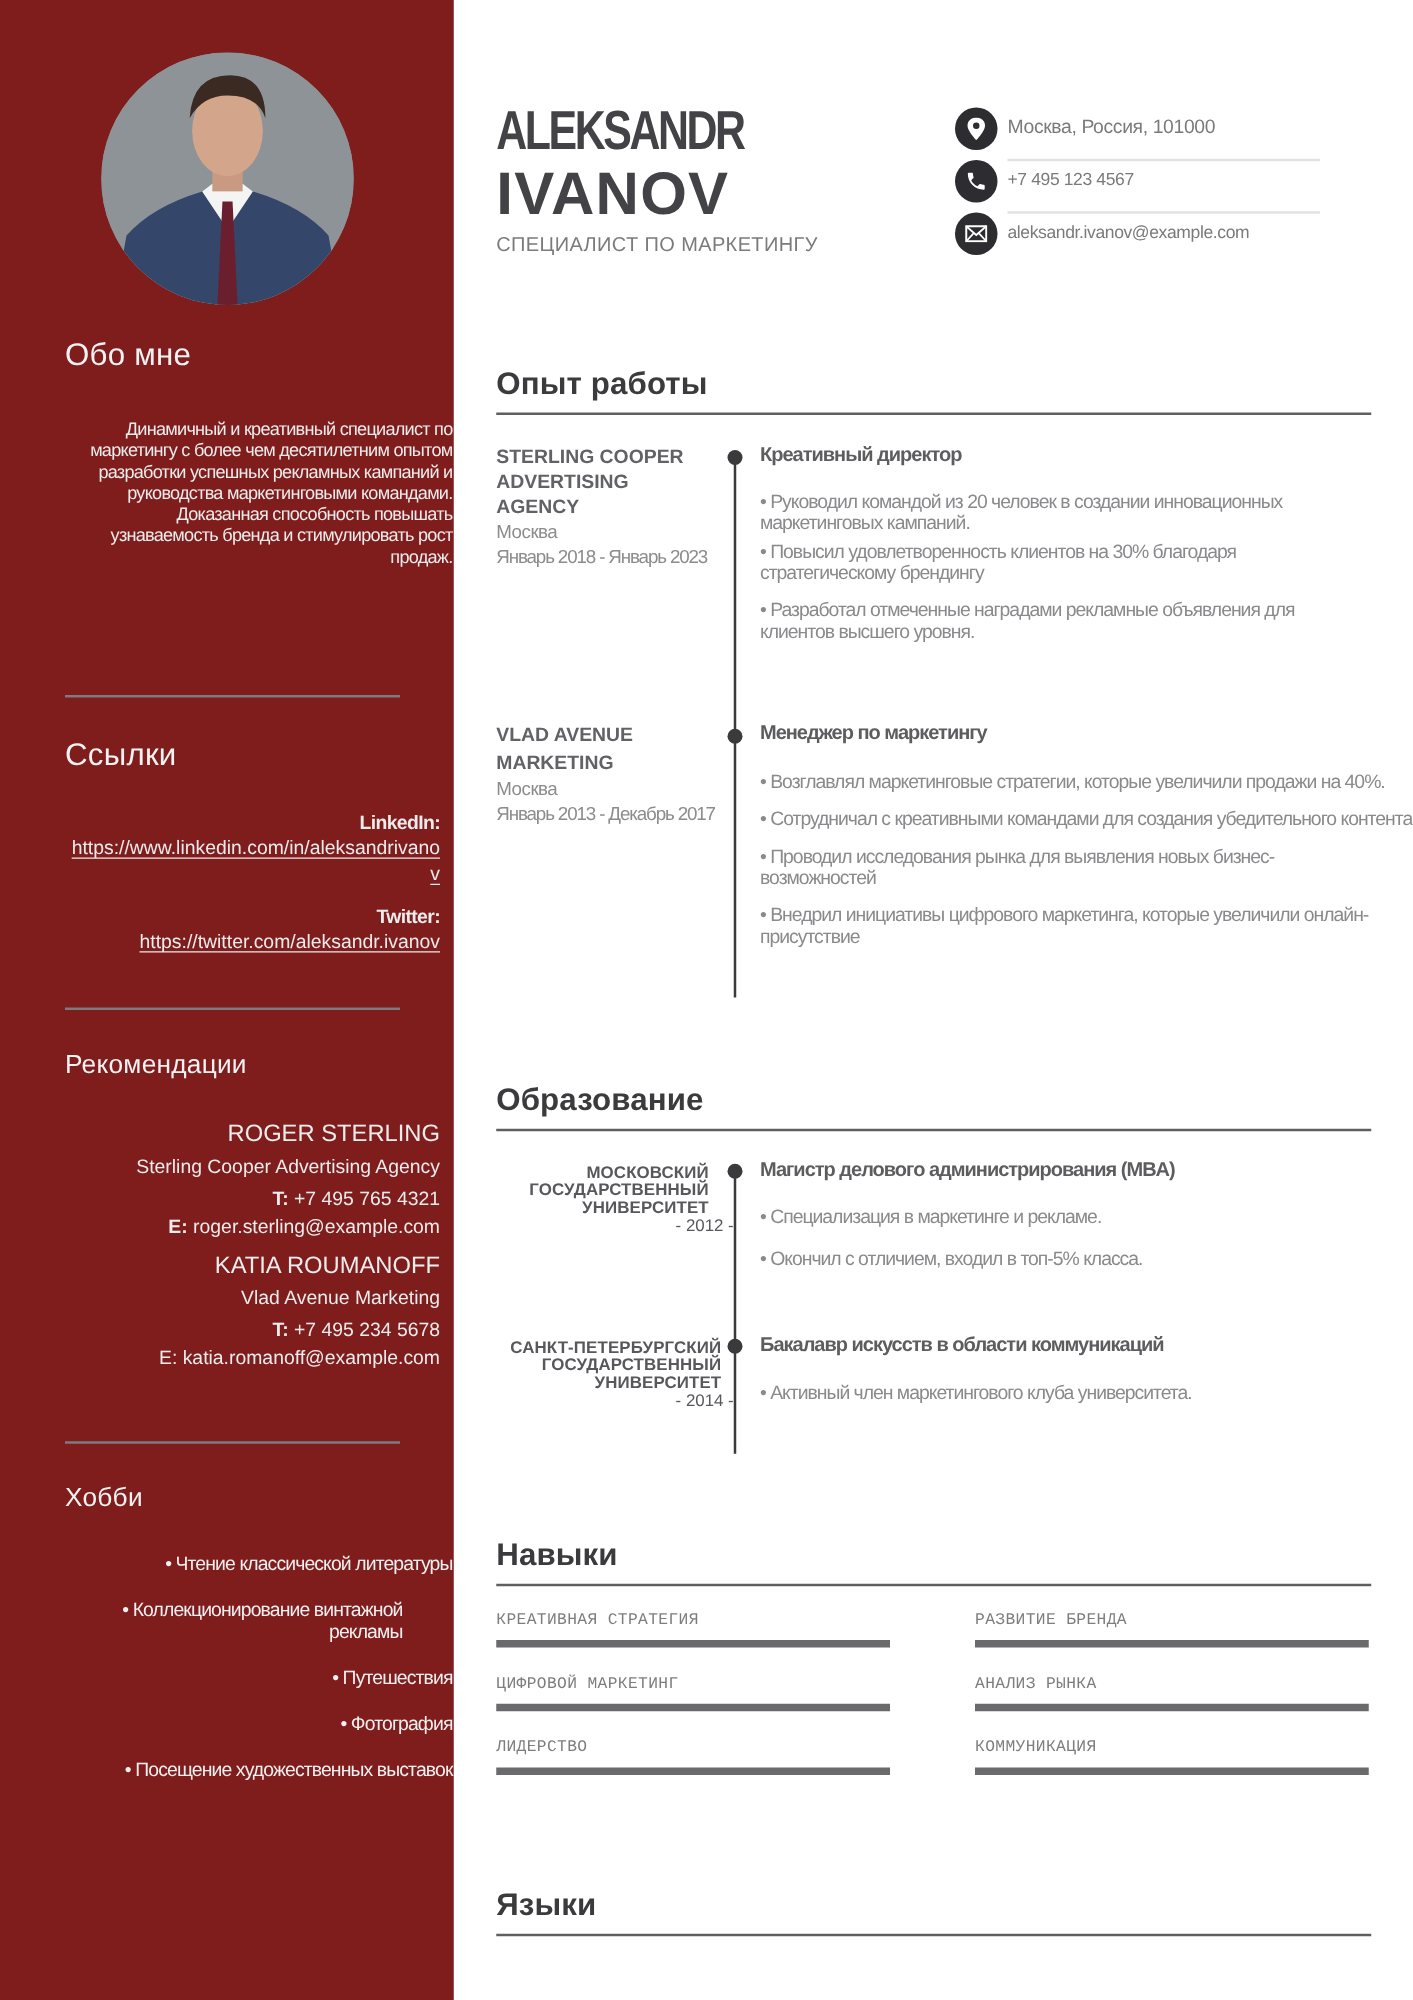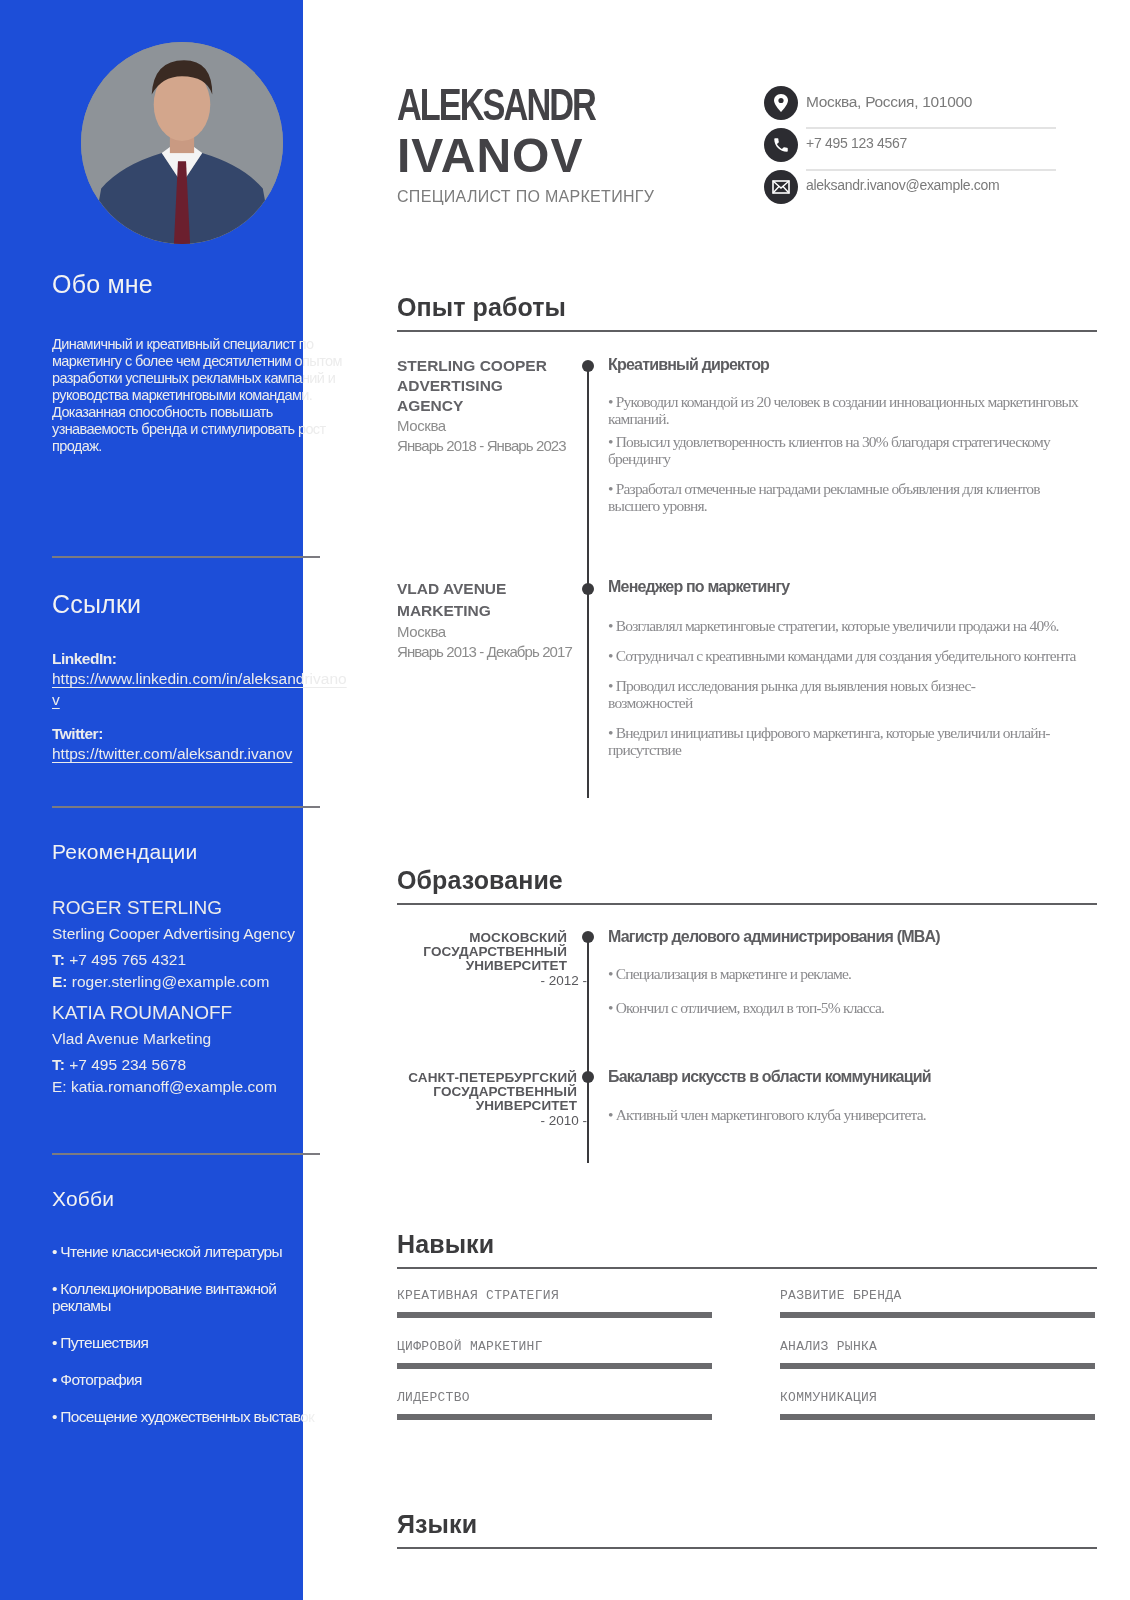--- a/index.html
+++ b/index.html
@@ -1,20 +1,20 @@
 <!DOCTYPE html>
 <html><head>
 <meta charset="utf-8">
 <style>
   * { box-sizing: border-box; margin: 0; padding: 0; }
   html, body { width: 1130px; height: 1600px; overflow: hidden; background: #ffffff; }
   body { position: relative; font-family: "Liberation Sans", sans-serif; }
 
   
-  .sidebar { position: absolute; left: 0; top: 0; width: 303px; height: 1600px; background: #1d4ed8; color: #f0f0f0; }
+  .sidebar { position: absolute; left: 0; top: 0; width: 363px; height: 1600px; background: #7f1d1d; color: #f0f0f0; text-align: right; }
   .photo { position: absolute; left: 81px; top: 42px; width: 202px; height: 202px; border-radius: 50%; overflow: hidden; background: #8c9196; }
   .photo svg { width: 100%; height: 100%; display: block; }
 
   .side-h { position: absolute; left: 52px; font-size: 25px; color: #f2f2f2; font-weight: normal; letter-spacing: 0.2px; }
   .side-h.sm { font-size: 21px; }
   .about { position: absolute; left: 52px; top: 336px; width: 310px; font-size: 14.5px; line-height: 17px; color: #ececec; letter-spacing: -0.6px; }
   .divider { position: absolute; left: 52px; width: 268px; height: 2px; background: #7c7b80; }
 
   .links { position: absolute; left: 52px; top: 650px; width: 300px; font-size: 15.5px; color: #ececec; }
   .link-label { font-weight: bold; font-size: 15.5px; letter-spacing: -0.5px; }
@@ -52,21 +52,21 @@
   .org-name { font-size: 15.5px; font-weight: bold; line-height: 20px; letter-spacing: 0px; color: #626266; }
   .org-city { font-size: 15px; color: #8c8c8c; line-height: 19px; letter-spacing: -0.4px; }
   .org-dates { font-size: 15px; color: #8c8c8c; line-height: 22px; letter-spacing: -0.9px; white-space: nowrap; }
 
   .edu-org { position: absolute; left: 397px; width: 190px; text-align: right; }
   .edu-name { font-size: 13.5px; font-weight: bold; line-height: 14px; color: #58585c; letter-spacing: 0.1px; }
   .edu-year { font-size: 13.5px; color: #58585c; line-height: 16px; }
 
   .role { position: absolute; left: 608px; font-size: 16px; font-weight: bold; color: #5d5d60; letter-spacing: -0.8px; }
   .bullets { position: absolute; left: 608px; width: 520px; font-size: 15.5px; color: #8a8a8d; letter-spacing: -0.8px; }
-  .bullet { line-height: 17px; margin-bottom: 13px; font-family: Liberation Serif, serif; }
+  .bullet { line-height: 17px; margin-bottom: 13px; }
 
   .skills { position: absolute; left: 397px; top: 1288px; width: 700px; }
   .skill { position: absolute; width: 315px; font-family: Liberation Mono, monospace; }
   .skill-label { font-size: 13px; color: #7d7d80; letter-spacing: 0.3px; }
   .skill-bar { position: absolute; top: 24px; left: 0; width: 315px; height: 6px; background: #e0e0e0; }
   .skill-fill { height: 6px; background: #6a6a6d; }
 </style>
 </head>
 <body>
 
@@ -205,21 +205,21 @@
 </div>
 <div class="dot" style="top:931px"></div>
 <div class="role" style="top:928px">Магистр делового администрирования (MBA)</div>
 <div class="bullets" style="top:965px">
   <div class="bullet" style="margin-bottom:17px">• Специализация в маркетинге и рекламе.</div>
   <div class="bullet">• Окончил с отличием, входил в топ-5% класса.</div>
 </div>
 
 <div class="edu-org" style="top:1071px">
   <div class="edu-name" style="width:180px">САНКТ-ПЕТЕРБУРГСКИЙ ГОСУДАРСТВЕННЫЙ УНИВЕРСИТЕТ</div>
-  <div class="edu-year">- 2010 -</div>
+  <div class="edu-year">- 2014 -</div>
 </div>
 <div class="dot" style="top:1071px"></div>
 <div class="role" style="top:1068px">Бакалавр искусств в области коммуникаций</div>
 <div class="bullets" style="top:1106px">
   <div class="bullet">• Активный член маркетингового клуба университета.</div>
 </div>
 
 <h2 class="main-h" style="top:1230px">Навыки</h2>
 <div class="main-rule" style="top:1267px"></div>
 

